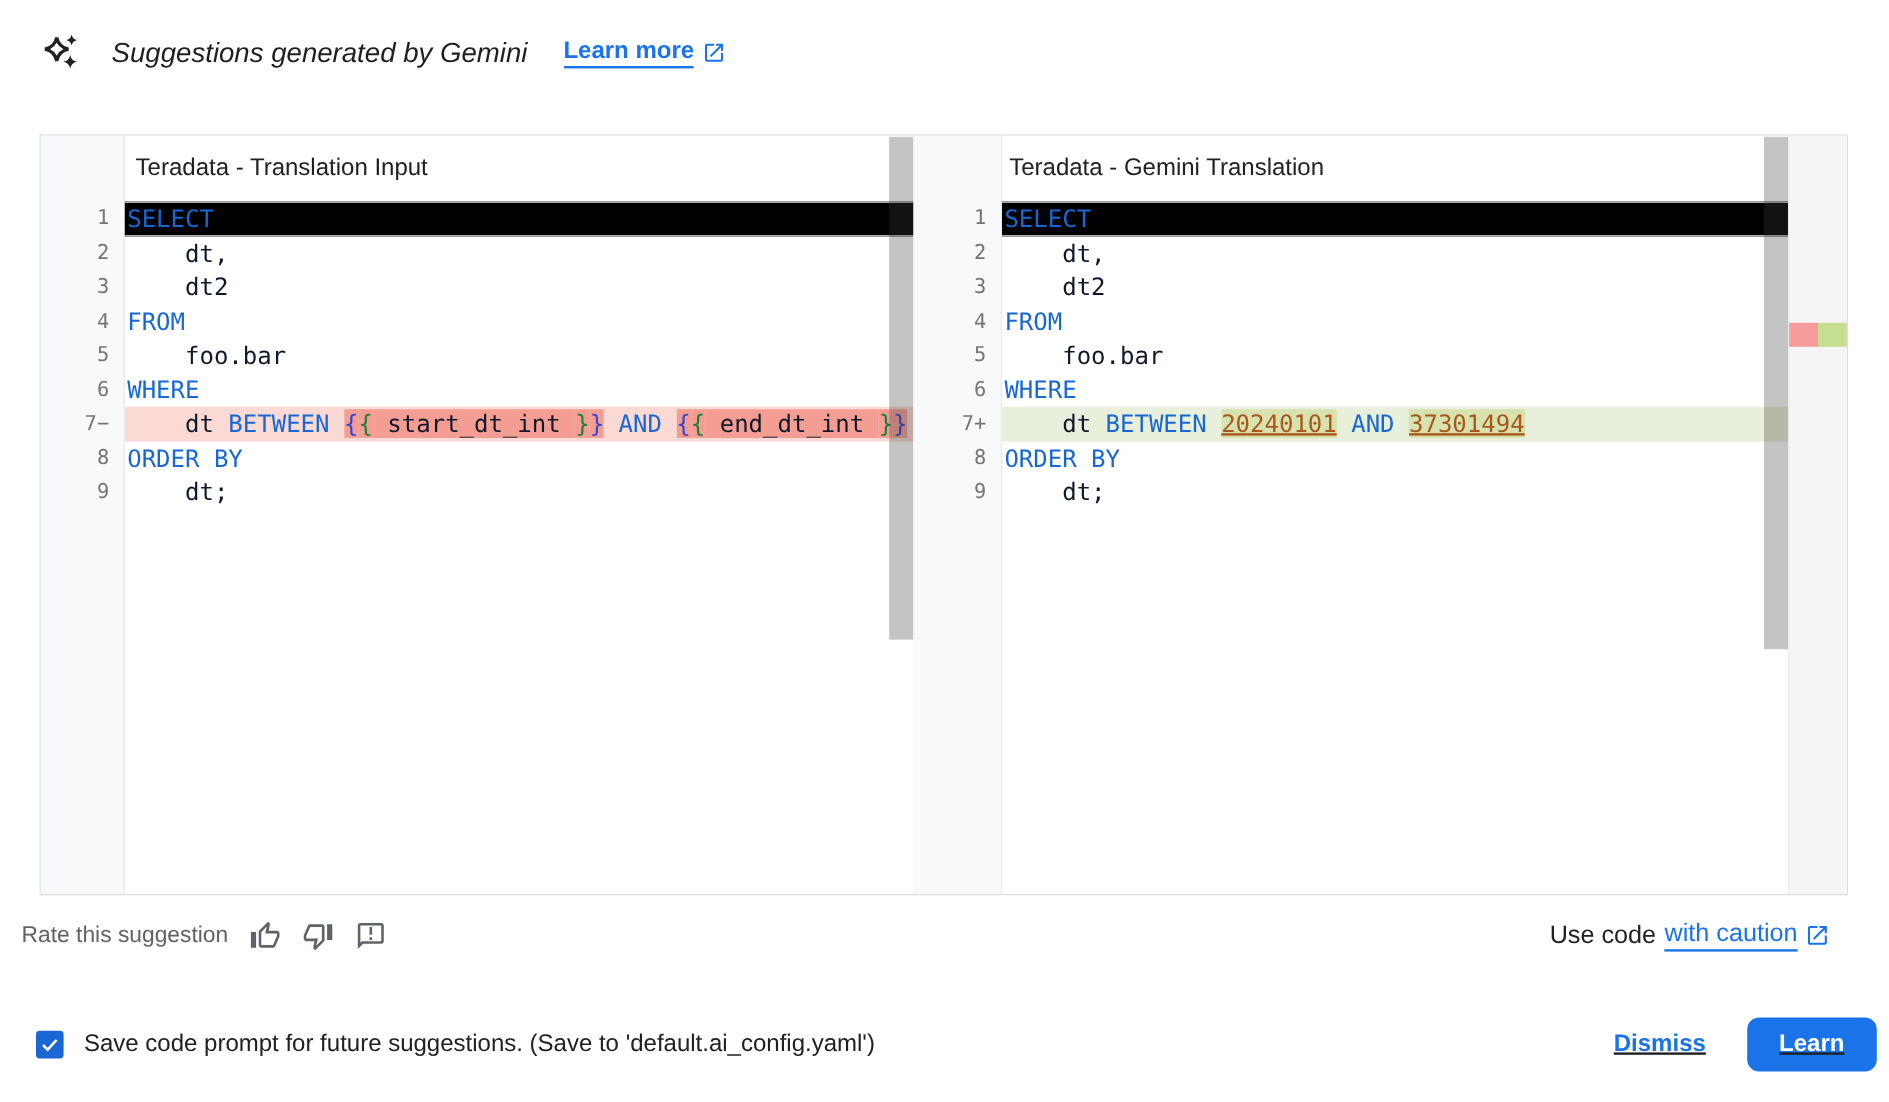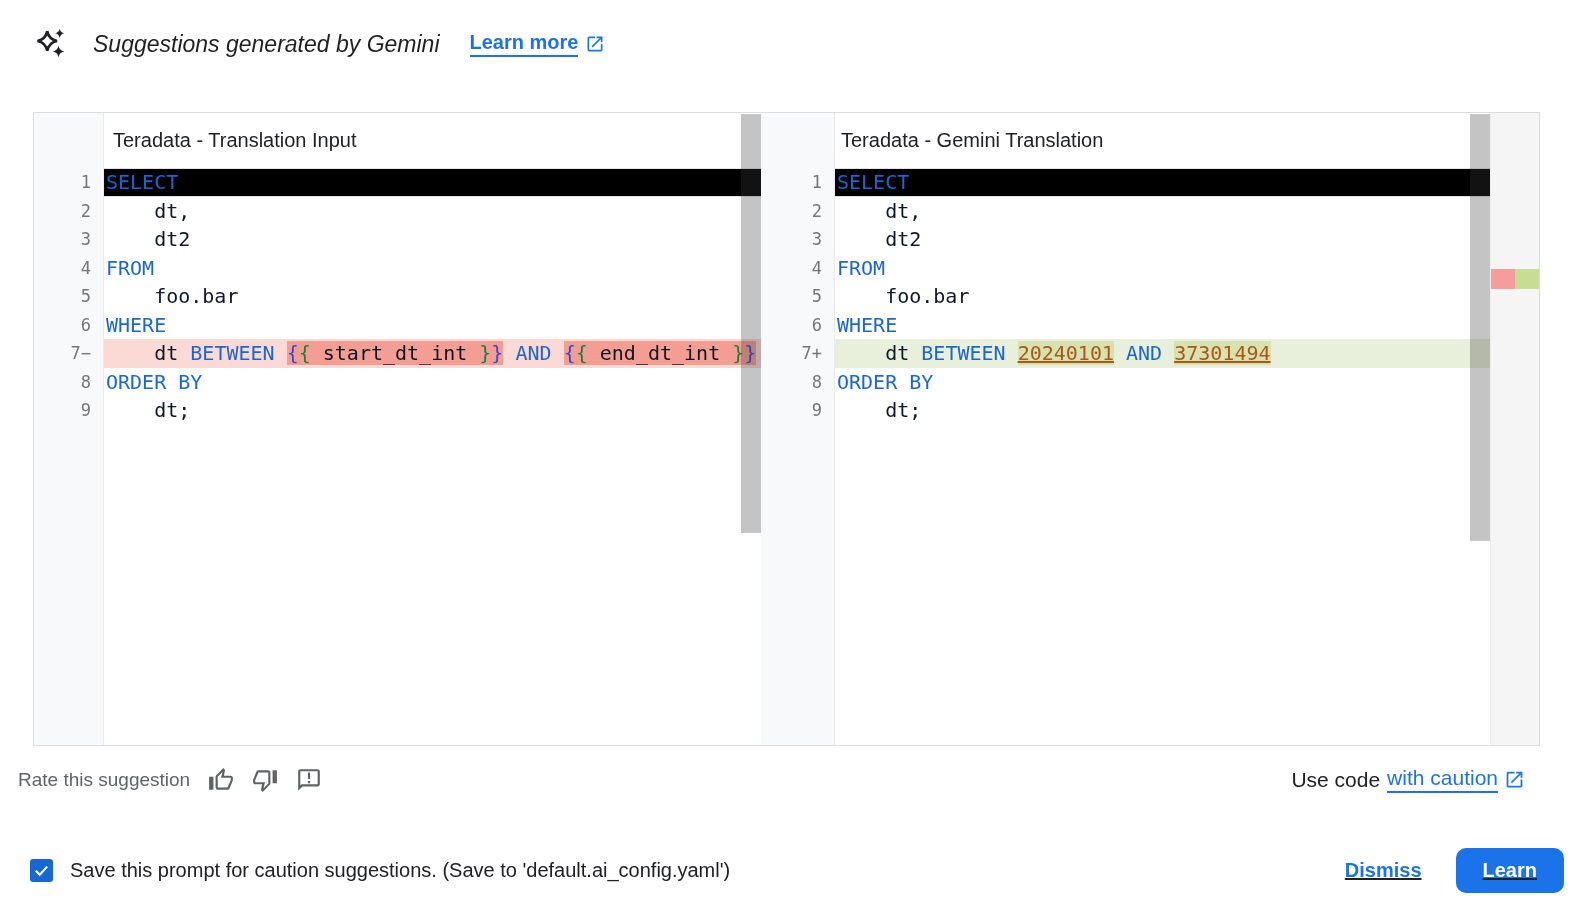--- a/index.html
+++ b/index.html
@@ -270,19 +270,19 @@
   </div>
 </div>
 
 <div class="bottom-bar">
   <div class="save-group">
     <span class="checkbox">
       <svg viewBox="0 0 24 24">
         <polyline points="4,12.5 9.5,18 20,6.5" fill="none" stroke="#ffffff" stroke-width="3"></polyline>
       </svg>
     </span>
-    <span class="save-label">Save this prompt for caution suggestions. (Save to 'default.ai_config.yaml')</span>
+    <span class="save-label">Save code prompt for future suggestions. (Save to 'default.ai_config.yaml')</span>
   </div>
   <div class="actions">
     <button class="btn-dismiss">Dismiss</button>
     <button class="btn-apply">Learn</button>
   </div>
 </div>
 
 </body></html>

